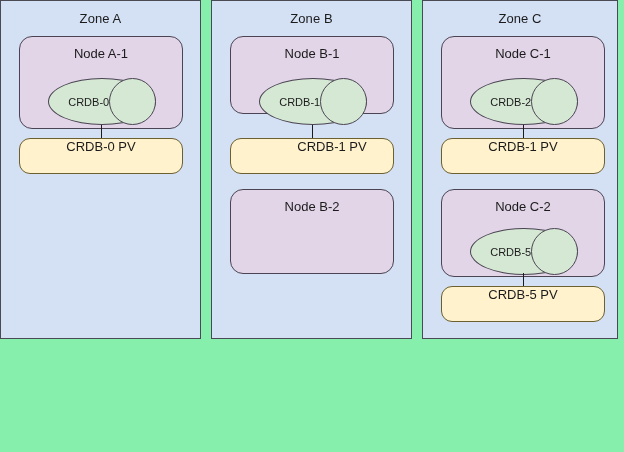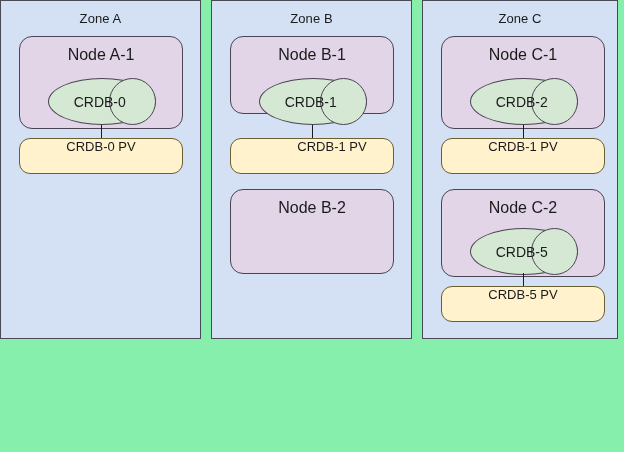--- a/index.html
+++ b/index.html
@@ -50,21 +50,21 @@
     border-radius: 13px;
     box-sizing: border-box;
   }
 
   .node-title {
     position: absolute;
     left: 0;
     right: 0;
     top: 9px;
     text-align: center;
-    font-size: 16px;
+    font-size: 13px;
     color: #1b1b1b;
   }
 
   
   .cyl {
     position: absolute;
   }
   .cyl-body {
     position: absolute;
     left: 0;
@@ -78,26 +78,26 @@
   }
   .cyl-cap {
     position: absolute;
     background: #d5e8d4;
     border: 1px solid #4b4453;
     border-radius: 50%;
     box-sizing: border-box;
   }
   .cyl-label {
     position: absolute;
-    left: 15px;
+    left: 4px;
     top: 50%;
     transform: translateY(-50%);
     width: 68%;
     text-align: center;
-    font-size: 14px;
+    font-size: 11px;
     color: #1b1b1b;
     z-index: 3;
   }
 
   .pv {
     position: absolute;
     background: #fff2cc;
     border: 1px solid #6b6030;
     border-radius: 11px;
     box-sizing: border-box;

